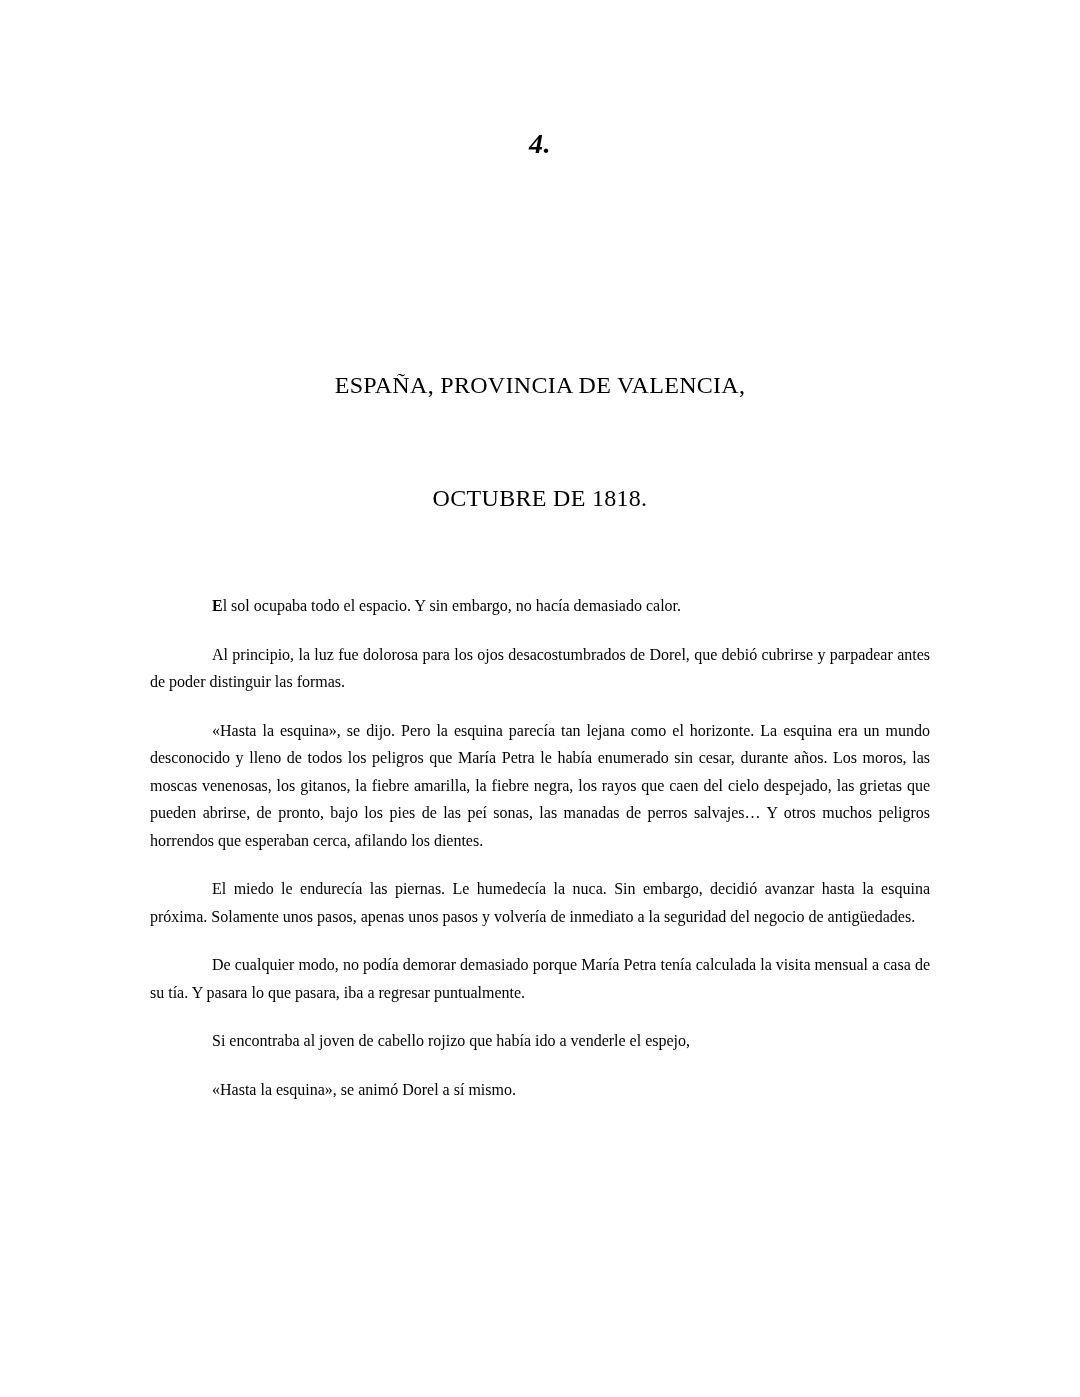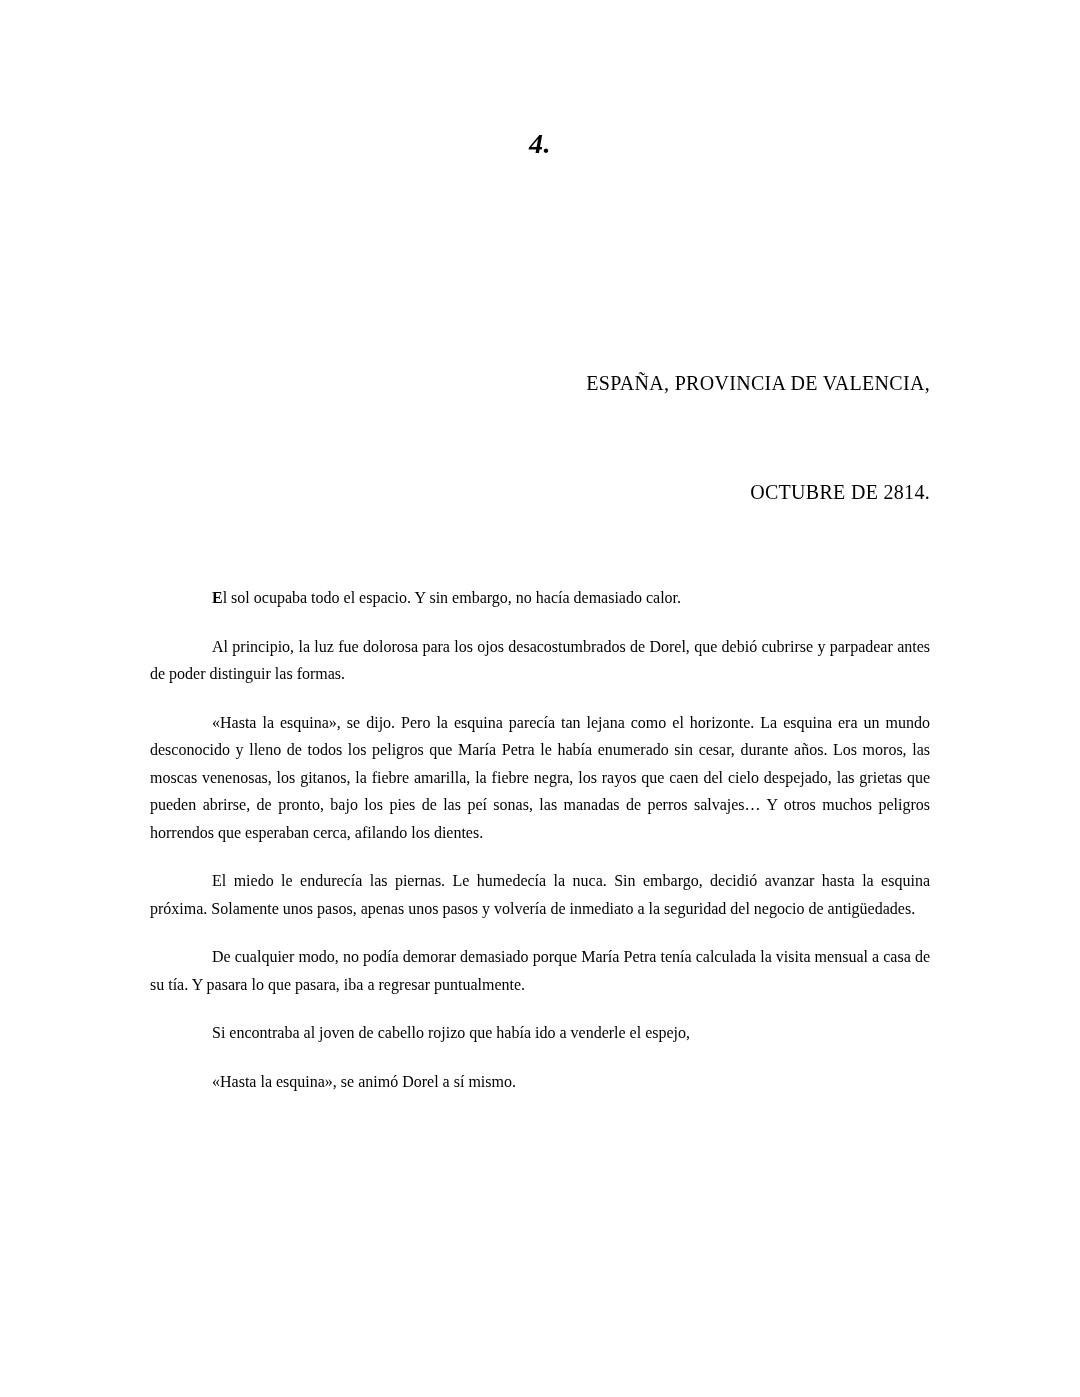--- a/index.html
+++ b/index.html
@@ -19,24 +19,24 @@
   }
   .chapter-number {
     text-align: center;
     font-size: 28px;
     font-weight: bold;
     font-style: italic;
     letter-spacing: 0.5px;
     margin-bottom: 212px;
   }
   .heading {
-    font-size: 20px;
+    font-size: 24px;
     letter-spacing: 0.3px;
     margin-bottom: 86px;
-    text-align: right;
+    text-align: center;
   }
   .heading.date {
     margin-bottom: 80px;
   }
   .body-text {
     font-size: 16px;
     line-height: 27.5px;
   }
   .para {
     text-align: justify;
@@ -52,21 +52,21 @@
 </style>
 </head>
 <body>
 
 <div class="page">
 
   <div class="chapter-number">4.</div>
 
   <p class="heading">ESPAÑA, PROVINCIA DE VALENCIA,</p>
 
-  <p class="heading date">OCTUBRE DE 2814.</p>
+  <p class="heading date">OCTUBRE DE 1818.</p>
 
   <div class="body-text">
 
     <p class="para"><span class="lead-initial">E</span><span>l sol ocupaba todo el espacio. Y sin embargo, no hacía demasiado calor.</span></p>
 
     <p class="para">Al principio, la luz fue dolorosa para los ojos desacostumbrados de Dorel, que debió cubrirse y parpadear antes de poder distinguir las formas.</p>
 
     <p class="para">«Hasta la esquina», se dijo. Pero la esquina parecía tan lejana como el horizonte. La esquina era un mundo desconocido y lleno de todos los peligros que María Petra le había enumerado sin cesar, durante años. Los moros, las moscas venenosas, los gitanos, la fiebre amarilla, la fiebre negra, los rayos que caen del cielo despejado, las grietas que pueden abrirse, de pronto, bajo los pies de las peí sonas, las manadas de perros salvajes… Y otros muchos peligros horrendos que esperaban cerca, afilando los dientes.</p>
 
     <p class="para">El miedo le endurecía las piernas. Le humedecía la nuca. Sin embargo, decidió avanzar hasta la esquina próxima. Solamente unos pasos, apenas unos pasos y volvería de inmediato a la seguridad del negocio de antigüedades.</p>

